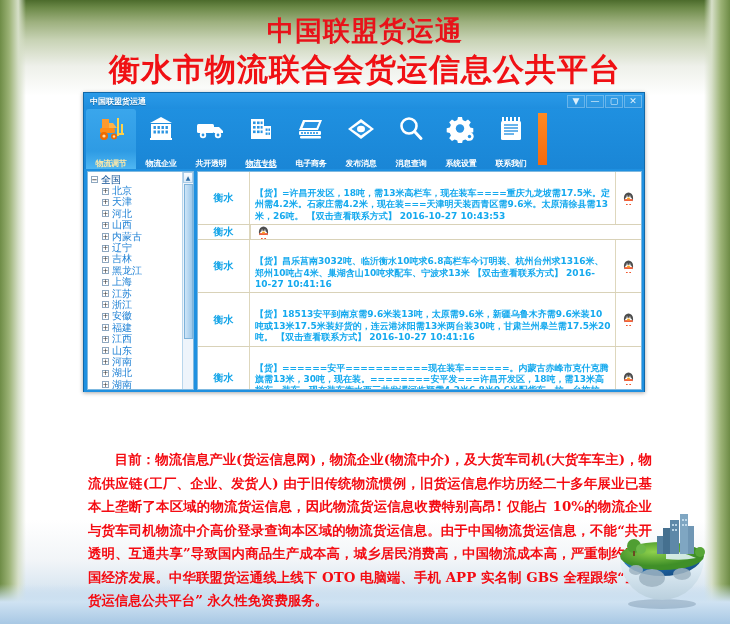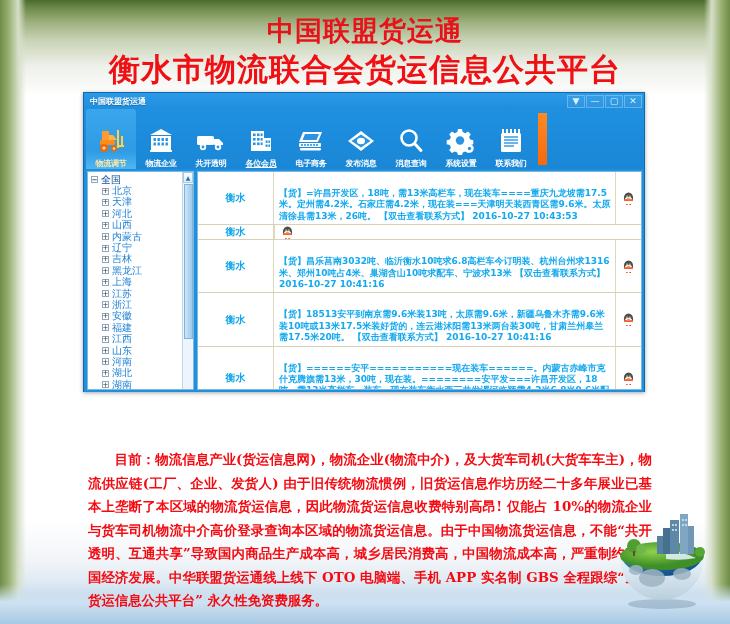--- a/index.html
+++ b/index.html
@@ -69,21 +69,21 @@
   .win-btn.close { border-color: rgba(255,255,255,.28); }
 
   
   .toolbar {
     height: 60px; display: flex; align-items: stretch; position: relative;
     background: linear-gradient(to bottom, #1f90e0 0%, #1a86d6 100%);
     padding-left: 2px;
   }
   .tool-item {
     width: 50px; display: flex; flex-direction: column;
-    align-items: center; justify-content: flex-end;
+    align-items: center; justify-content: space-between;
     padding-top: 4px; position: relative; cursor: pointer;
   }
   .tool-item.active {
     background: linear-gradient(to bottom, #3aa6ec 0%, #2e9be4 70%, #4fb6f2 100%);
     border-radius: 3px 3px 0 0;
   }
   .tool-ico { height: 32px; display: flex; align-items: center; justify-content: center; }
   .tool-ico svg { display: block; }
   .tool-label {
     font-size: 8px; color: #ffffff; font-weight: bold; white-space: nowrap;
@@ -156,21 +156,21 @@
   .table-panel {
     flex: 1; margin-left: 3px; background: #ffffff;
     border: 1px solid #7fb9e0; display: flex; flex-direction: column; overflow: hidden;
   }
   .row {
     display: flex; align-items: stretch;
     border-bottom: 1px solid #d9d2b8; min-height: 0;
   }
   .row:last-child { border-bottom: none; }
   .cell-city {
-    width: 76px; flex: none; display: flex; align-items: center; justify-content: center;
+    width: 52px; flex: none; display: flex; align-items: center; justify-content: center;
     border-right: 1px solid #ded7bd;
     color: #0fa3e8; font-weight: bold; font-size: 10px;
   }
   .cell-text {
     flex: 1; padding: 16px 4px 2px 5px;
     color: #14a9ee; font-weight: bold; font-size: 9px; line-height: 11.4px;
     overflow: hidden;
   }
   .cell-date { color: #14a9ee; font-weight: bold; }
   .cell-qq {
@@ -287,21 +287,21 @@
             <rect x="6" y="15.5" width="2.6" height="2.6"></rect>
               <rect x="10" y="15.5" width="2.6" height="2.6"></rect>
               <rect x="13.6" y="15.5" width="2" height="2.6"></rect>
             <rect x="18.6" y="13.5" width="2" height="2.4"></rect>
               <rect x="21.4" y="13.5" width="1.6" height="2.4"></rect>
             <rect x="18.6" y="17.5" width="2" height="2.4"></rect>
               <rect x="21.4" y="17.5" width="1.6" height="2.4"></rect>
           </g>
         </svg>
       </span>
-      <span class="tool-label">各位会员</span>
+      <span class="tool-label">物流专线</span>
     </div>
 
     <div class="tool-item">
       <span class="tool-ico">
         <svg width="30" height="26" viewBox="0 0 30 26">
           <path d="M7 4 L26 4 L22 14 L3 14 Z" fill="#fff"></path>
           <path d="M9 6 L23 6 L20.5 12 L6.5 12 Z" fill="#2a94e2"></path>
           <rect x="3" y="15" width="22" height="4" rx="1" fill="#fff"></rect>
           <g fill="#2a94e2">
             <rect x="5" y="16.2" width="2" height="1.6"></rect>

